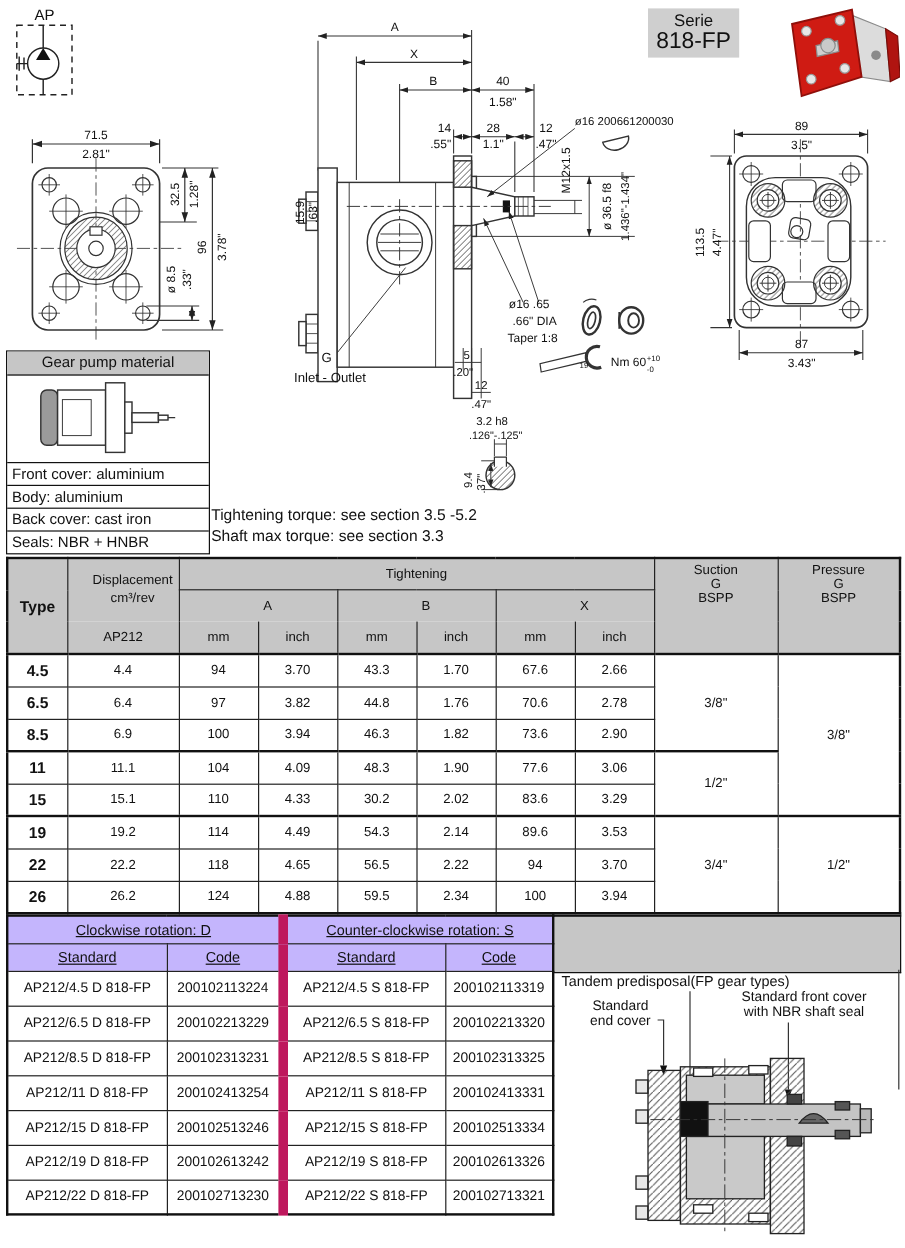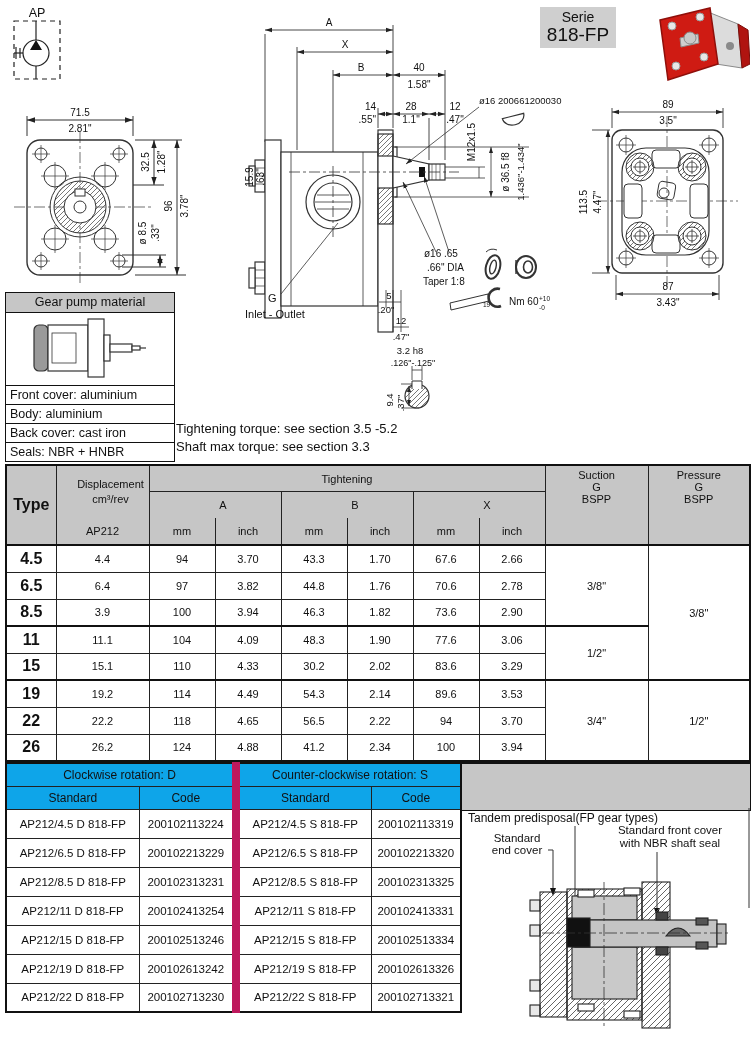--- a/index.html
+++ b/index.html
@@ -14,29 +14,29 @@
   .matbox .ttl{background:#c6c6c6;border-bottom:1px solid #111;text-align:center;
                font-size:12.5px;height:19px;line-height:19px;}
   .matbox .draw{height:72px;border-bottom:1px solid #111;}
   .matbox .mrow{height:18px;line-height:18px;padding-left:4px;border-bottom:1px solid #111;}
   .matbox .mrow:last-child{border-bottom:none;}
   .notes{font-size:13px;line-height:18px;}
   table{border-collapse:collapse;table-layout:fixed;}
   .dimtable{width:744px;font-size:11px;text-align:center;border:2px solid #111;}
   .dimtable td{border:1px solid #222;padding:0;}
   .dimtable tr.hd td{background:#c6c6c6;}
-  .dimtable .b{font-weight:bold;font-size:16px;}
+  .dimtable .b{font-weight:bold;font-size:13px;}
   .dimtable .nbb{border-bottom:none;padding-left:16px;}
   .dimtable .nbt{border-top:none;margin-top:39px;}
   .dimtable td.tk{border-top:2px solid #111;text-align:center;}
   .st{display:flex;flex-direction:column;height:72px;padding:3px 0;}
   .st2{display:flex;flex-direction:column;justify-content:center;height:100%;line-height:15px;}
   .codetable{width:455px;font-size:11.5px;text-align:center;border:2px solid #111;}
   .codetable td{border:1px solid #222;padding:0;}
-  .codetable tr.hd td{background:#0ea5e9;font-size:12px;}
+  .codetable tr.hd td{background:#c4b5fd;font-size:12px;text-decoration:underline;}
   .codetable td.dv{border-left:8px solid #be185d;}
   .grayband{background:#c6c6c6;border-top:2px solid #111;border-bottom:1px solid #111;
             border-right:1px solid #111;}
 </style>
 </head>
 <body>
 
 <div class="page">
 
   <svg class="abs" style="left:6px;top:4px" width="62" height="86" viewBox="0 0 62 86">
@@ -437,21 +437,21 @@
       <td>6.4</td>
       <td>97</td>
       <td>3.82</td>
       <td>44.8</td>
       <td>1.76</td>
       <td>70.6</td>
       <td>2.78</td>
     </tr>
     <tr style="height:27px">
       <td class="b">8.5</td>
-      <td>3.9</td>
+      <td>6.9</td>
       <td>100</td>
       <td>3.94</td>
       <td>46.3</td>
       <td>1.82</td>
       <td>73.6</td>
       <td>2.90</td>
     </tr>
     <tr style="height:27px">
       <td class="b tk">11</td>
       <td class="tk">11.1</td>
@@ -493,21 +493,21 @@
       <td>56.5</td>
       <td>2.22</td>
       <td>94</td>
       <td>3.70</td>
     </tr>
     <tr style="height:27px">
       <td class="b">26</td>
       <td>26.2</td>
       <td>124</td>
       <td>4.88</td>
-      <td>41.2</td>
+      <td>59.5</td>
       <td>2.34</td>
       <td>100</td>
       <td>3.94</td>
     </tr>
   </tbody>
     </table>
 
   <div class="abs grayband" style="left:460px;top:762px;width:290px;height:46px"></div>
 
   <table class="codetable abs" style="left:5px;top:762px">

